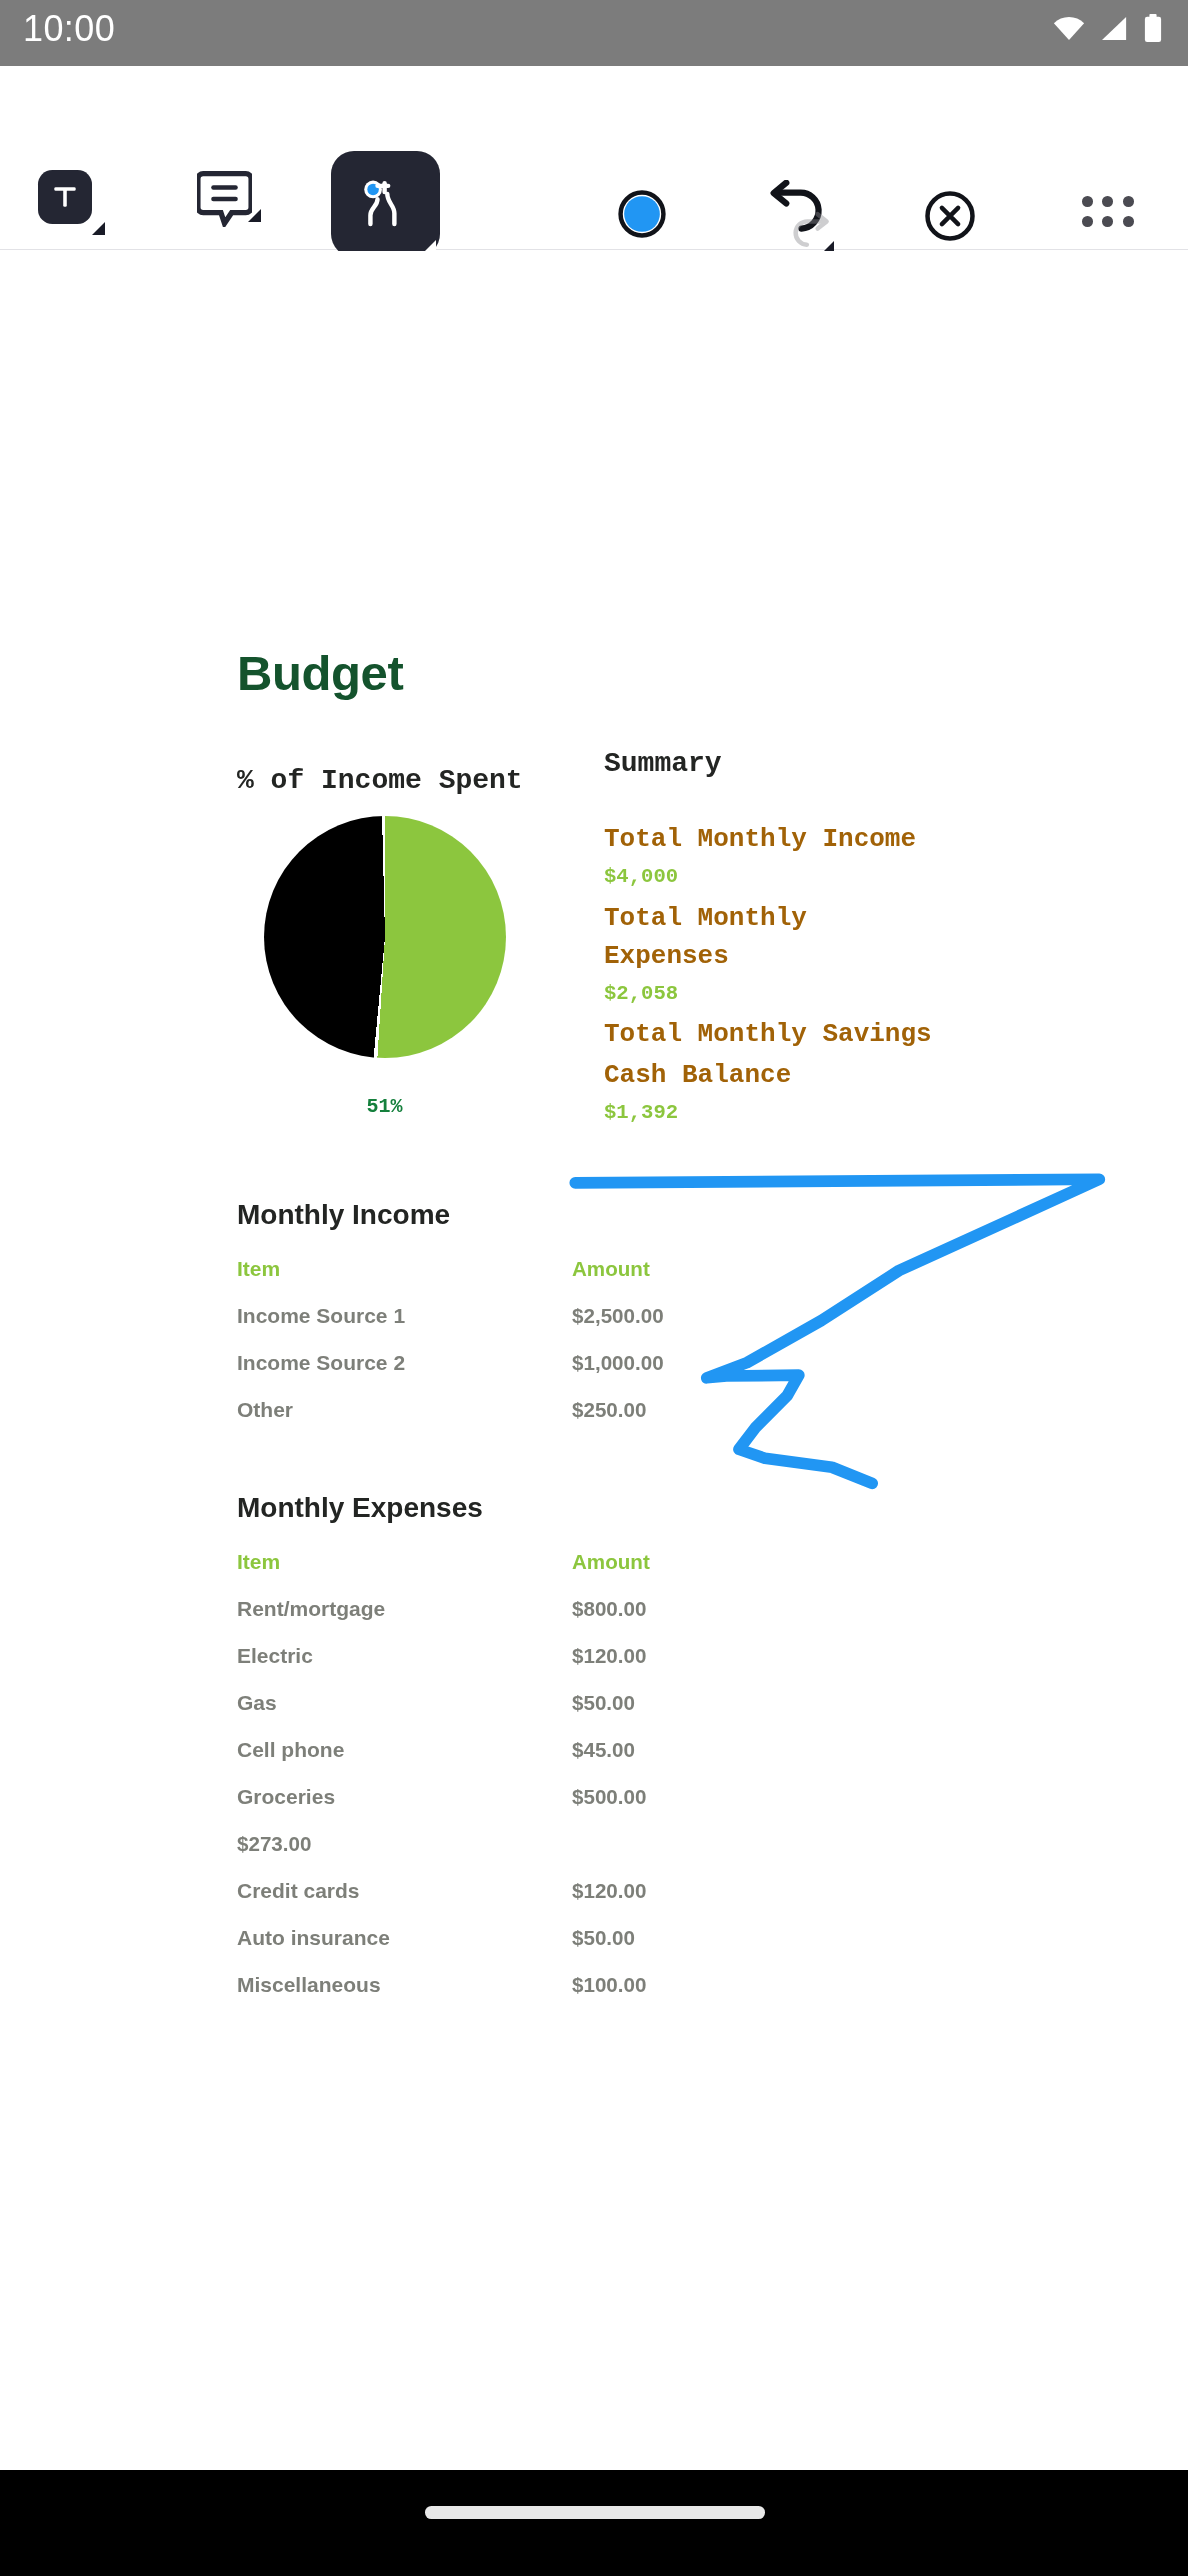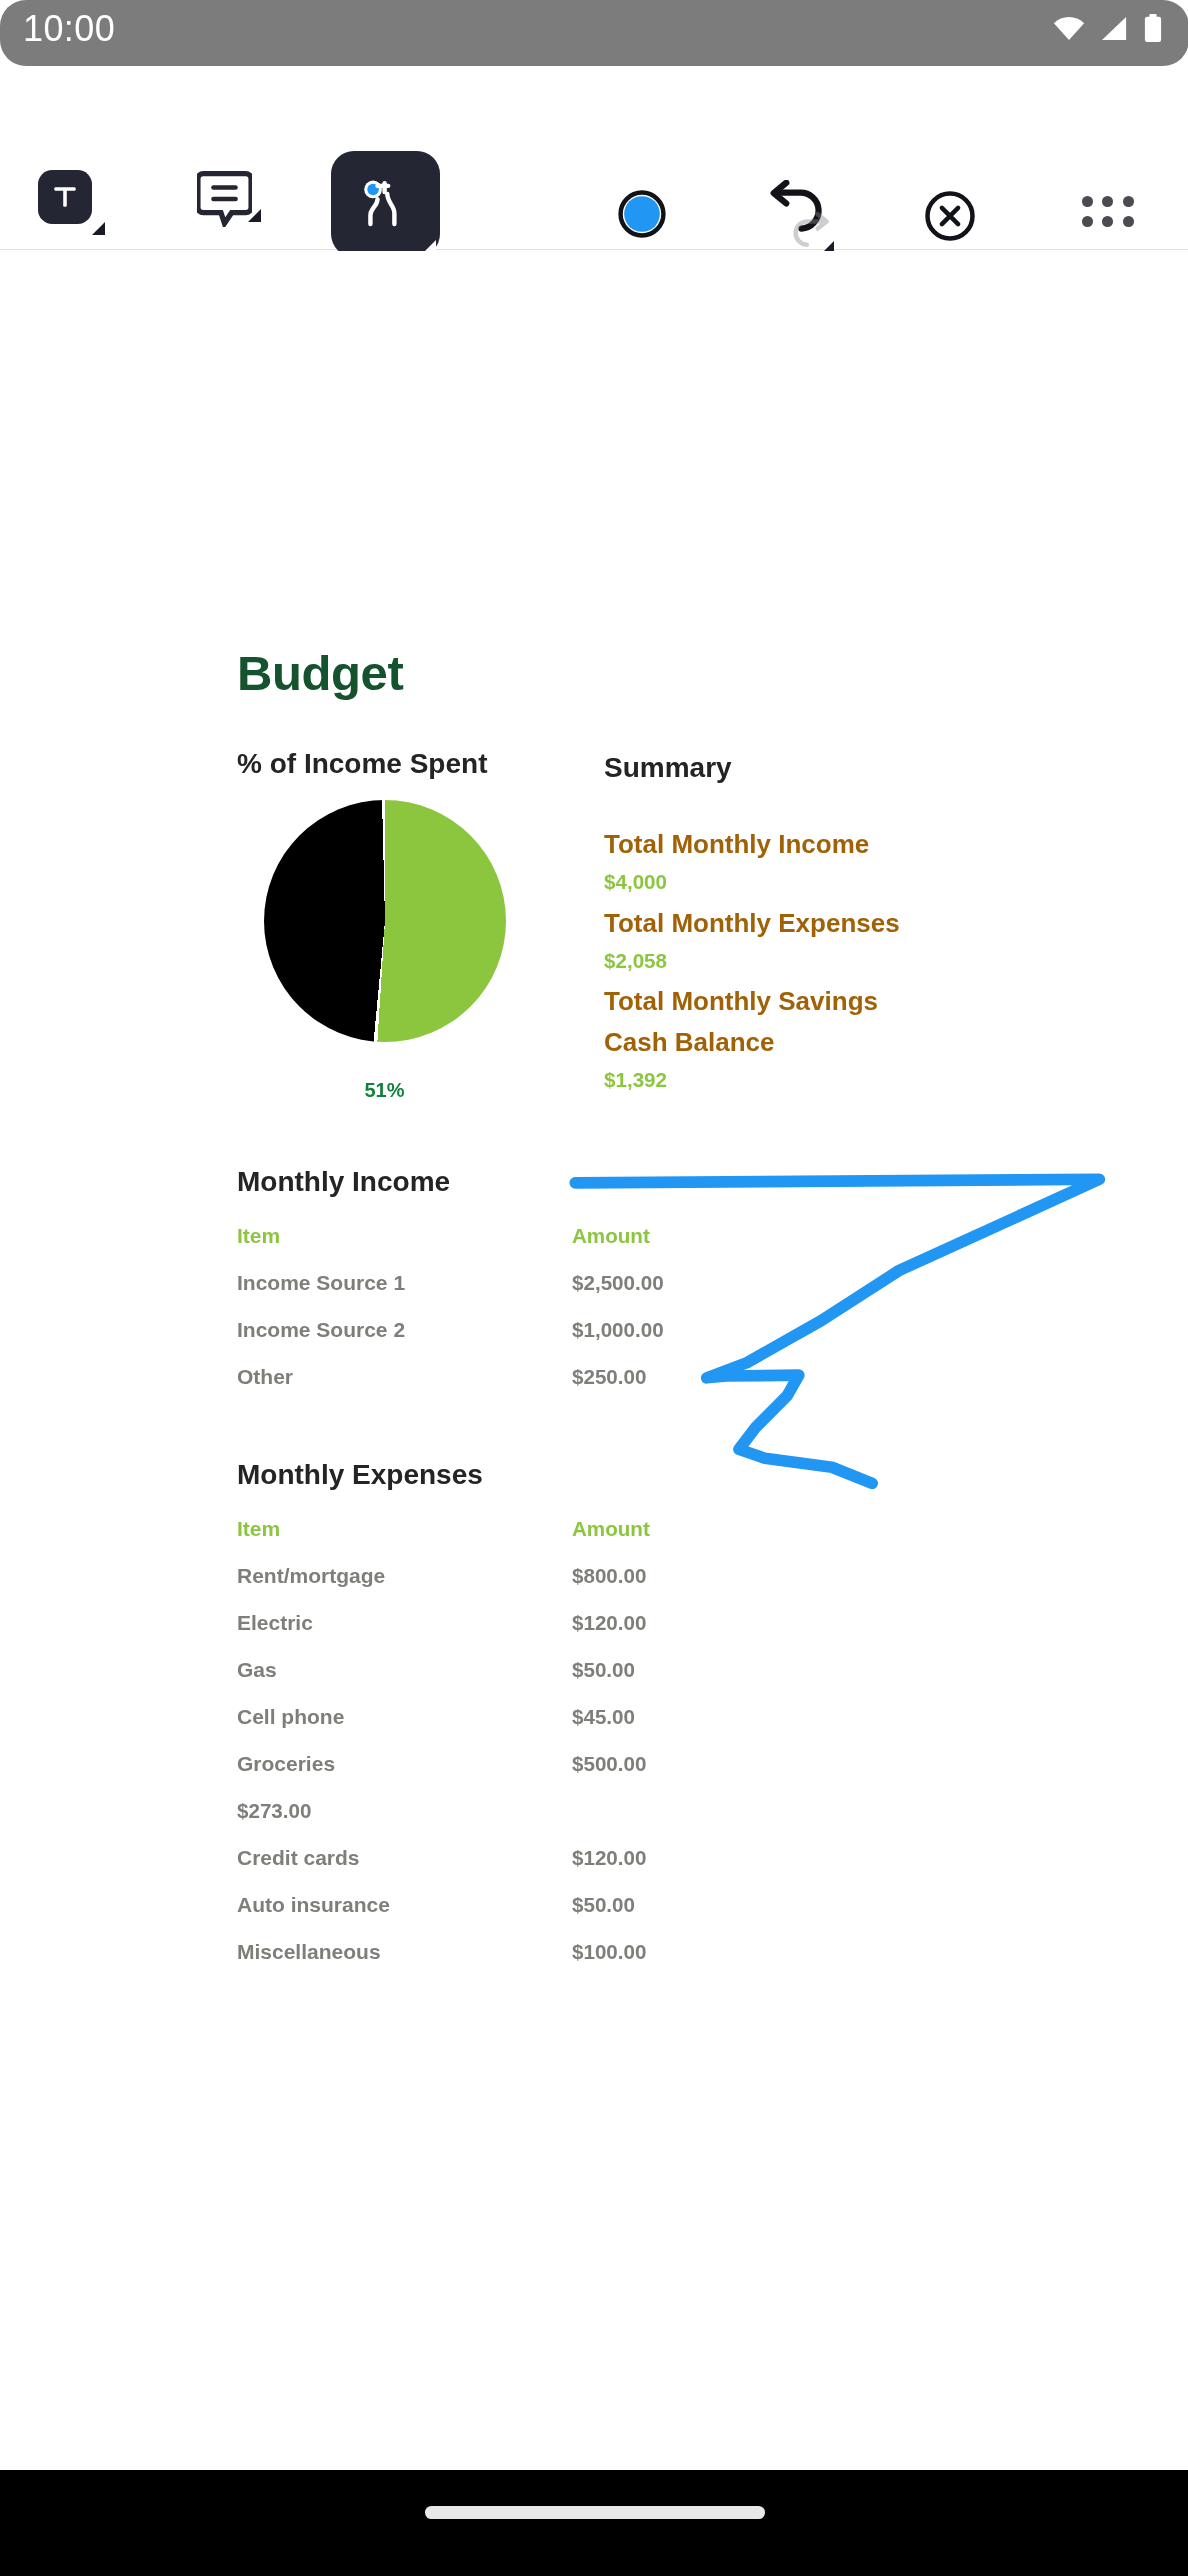--- a/index.html
+++ b/index.html
@@ -8,21 +8,21 @@
     font-family:"Liberation Sans", sans-serif;
     background:#ffffff;
     overflow:hidden;
     position:relative;
   }
 
   
   .statusbar{
     position:absolute; top:0; left:0; width:1189px; height:66px;
     background:#7c7c7c; display:flex; align-items:center;
-    justify-content:space-between; padding:0 27px 9px 23px;border-radius:26px;
+    justify-content:space-between; padding:0 27px 9px 23px;
   }
   .status-clock{ color:#ffffff; font-size:36px; letter-spacing:0.4px; }
   .status-icons{ display:flex; align-items:center; gap:16px; }
   .ico-wifi{ width:32px; height:25px; position:relative; }
   .ico-wifi svg, .ico-sig svg, .ico-bat svg{ display:block; }
 
   
   .toolbar{
     position:absolute; top:66px; left:0; width:1189px; height:184px;
     background:#ffffff; border-bottom:0.9px solid #e2e2e6;
@@ -70,21 +70,21 @@
   .page{
     position:absolute; top:251px; left:0; width:1189px; height:2200px;
     background:#ffffff; overflow:hidden;
   }
   .doc{ position:absolute; left:237px; top:394px; width:716px; }
 
   .doc-title{
     font-size:49px; font-weight:bold; color:#14532d; letter-spacing:-0.4px;
     margin-bottom:47px;
   }
-  .cols{ display:flex; align-items:flex-end; }
+  .cols{ display:flex; align-items:center;font-family:Liberation Mono, monospace; }
   .col-left{ width:367px; }
   .col-right{ width:340px; }
 
   .sec-head{
     font-size:28px; font-weight:bold; color:#232523; margin-bottom:19.7px;
   }
   .sec-head.summary{ margin-bottom:41px; }
 
   
   .pie-wrap{ width:295px; display:flex; flex-direction:column; align-items:center; }

